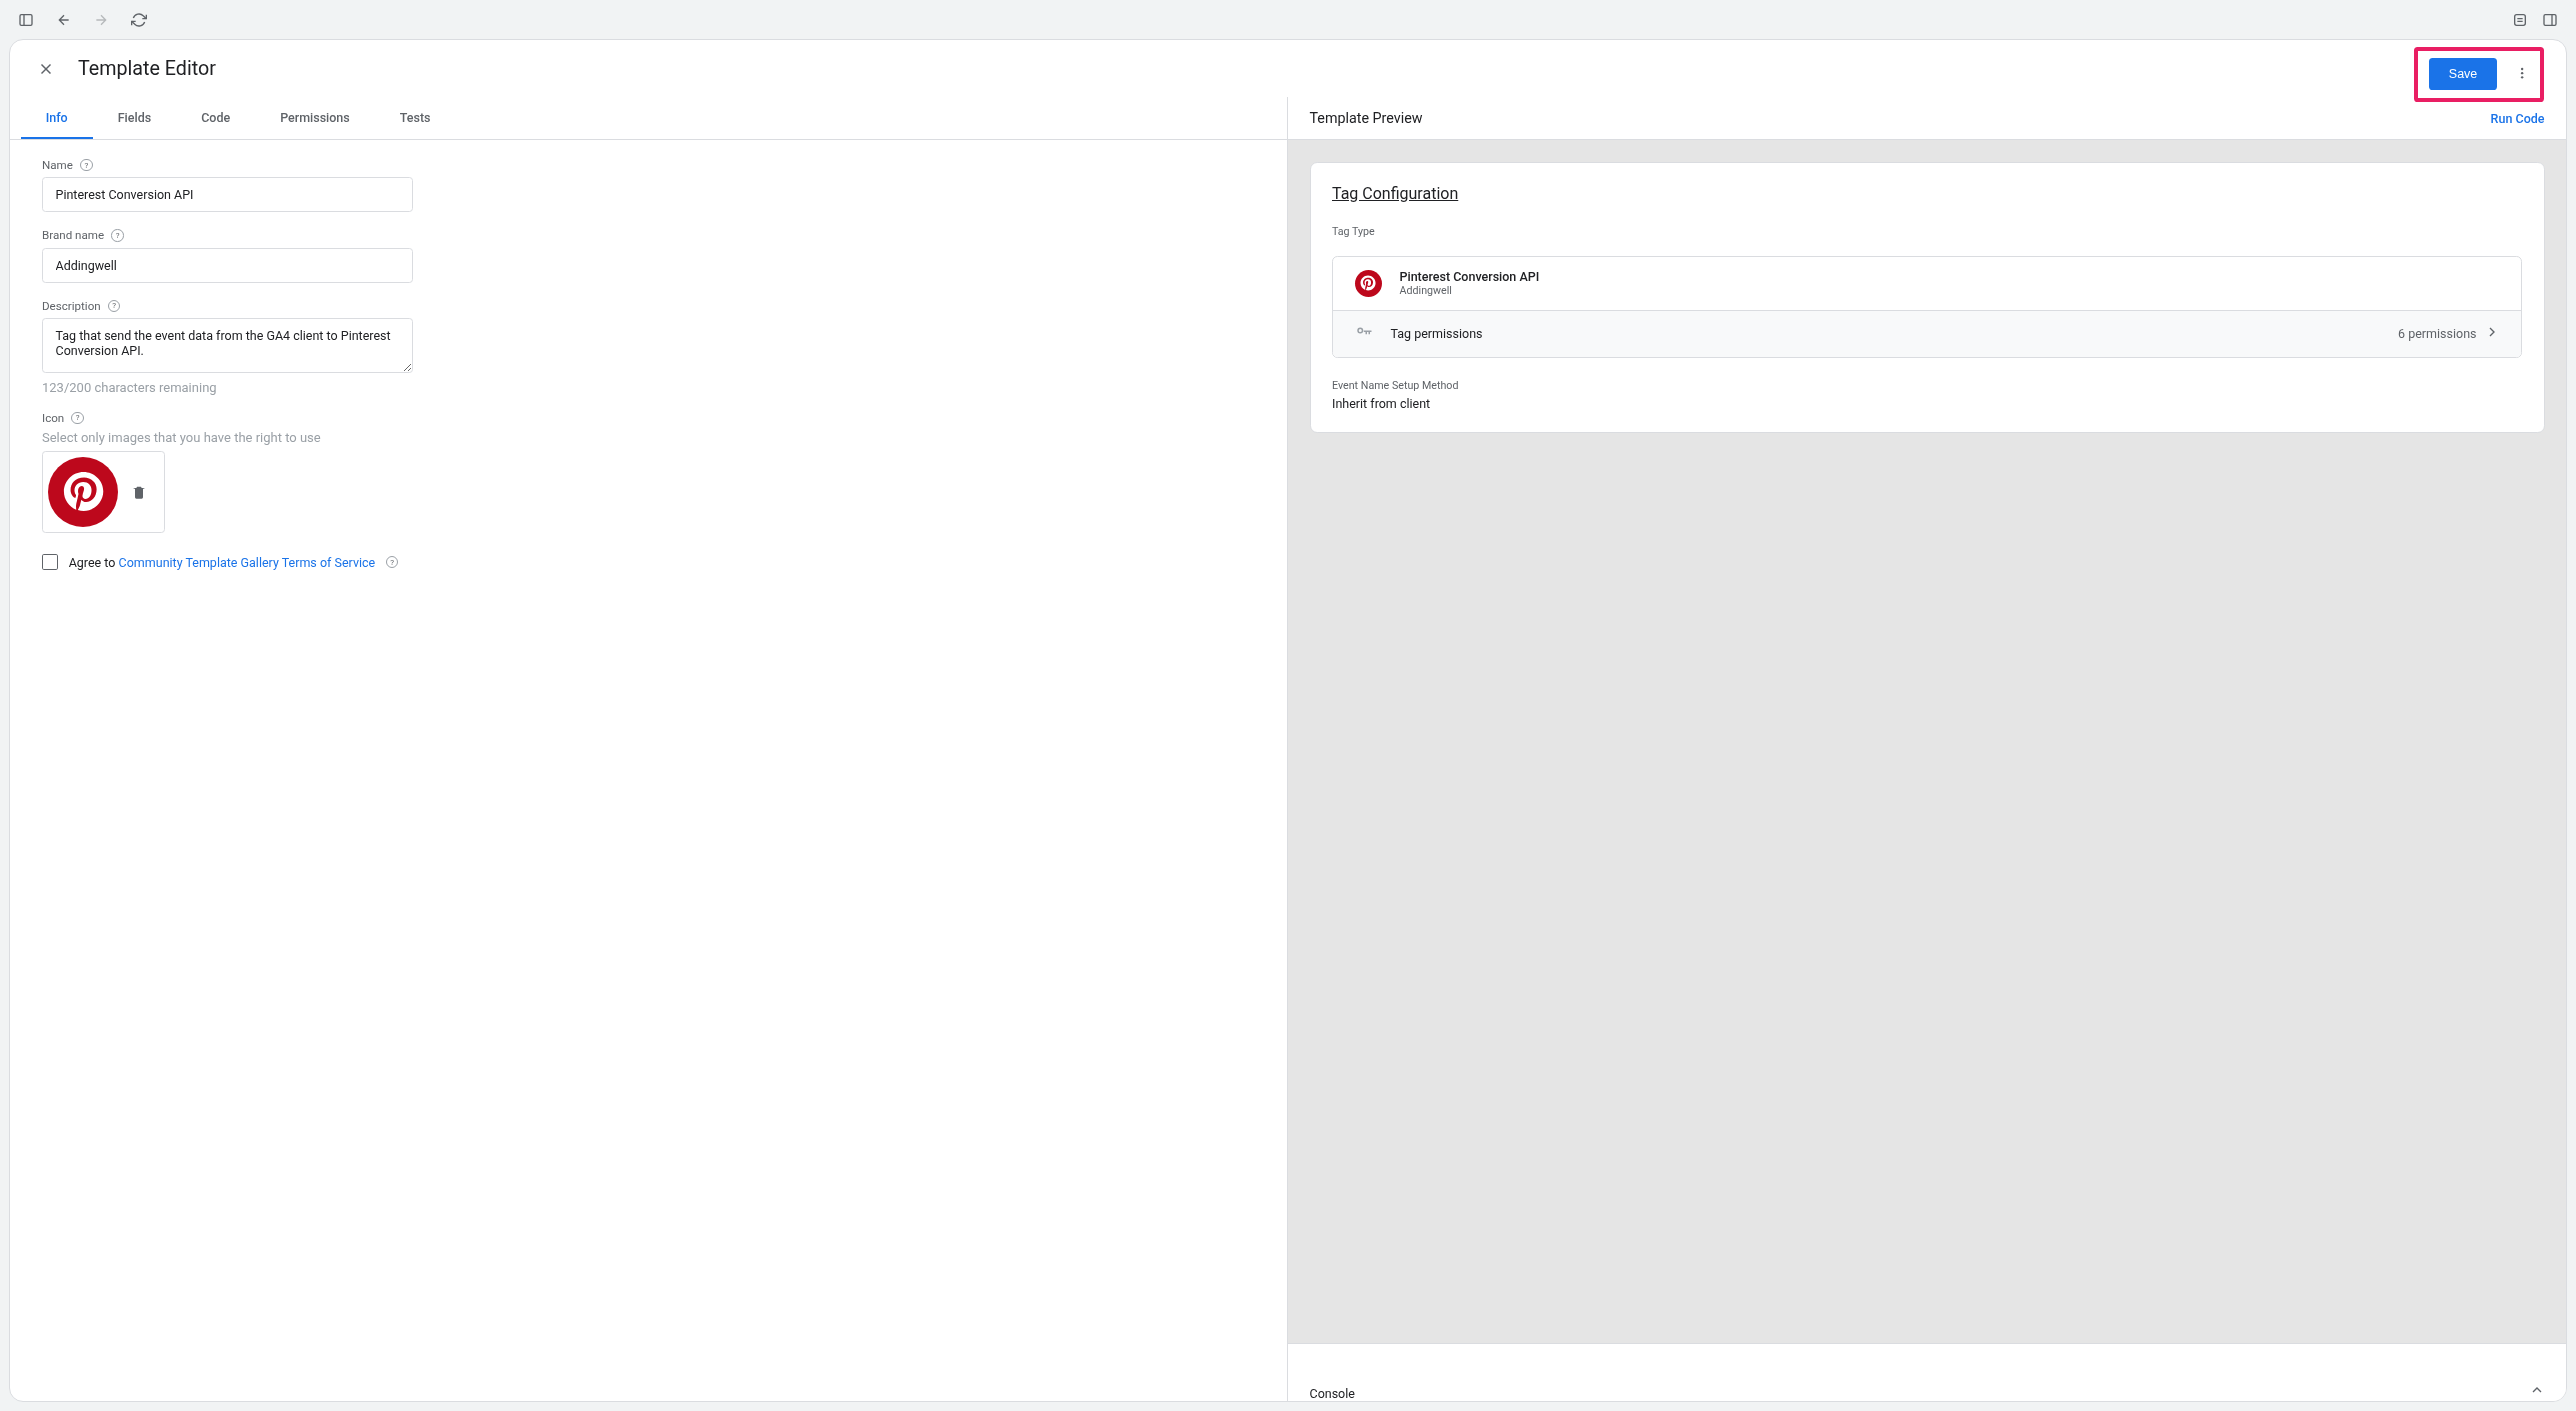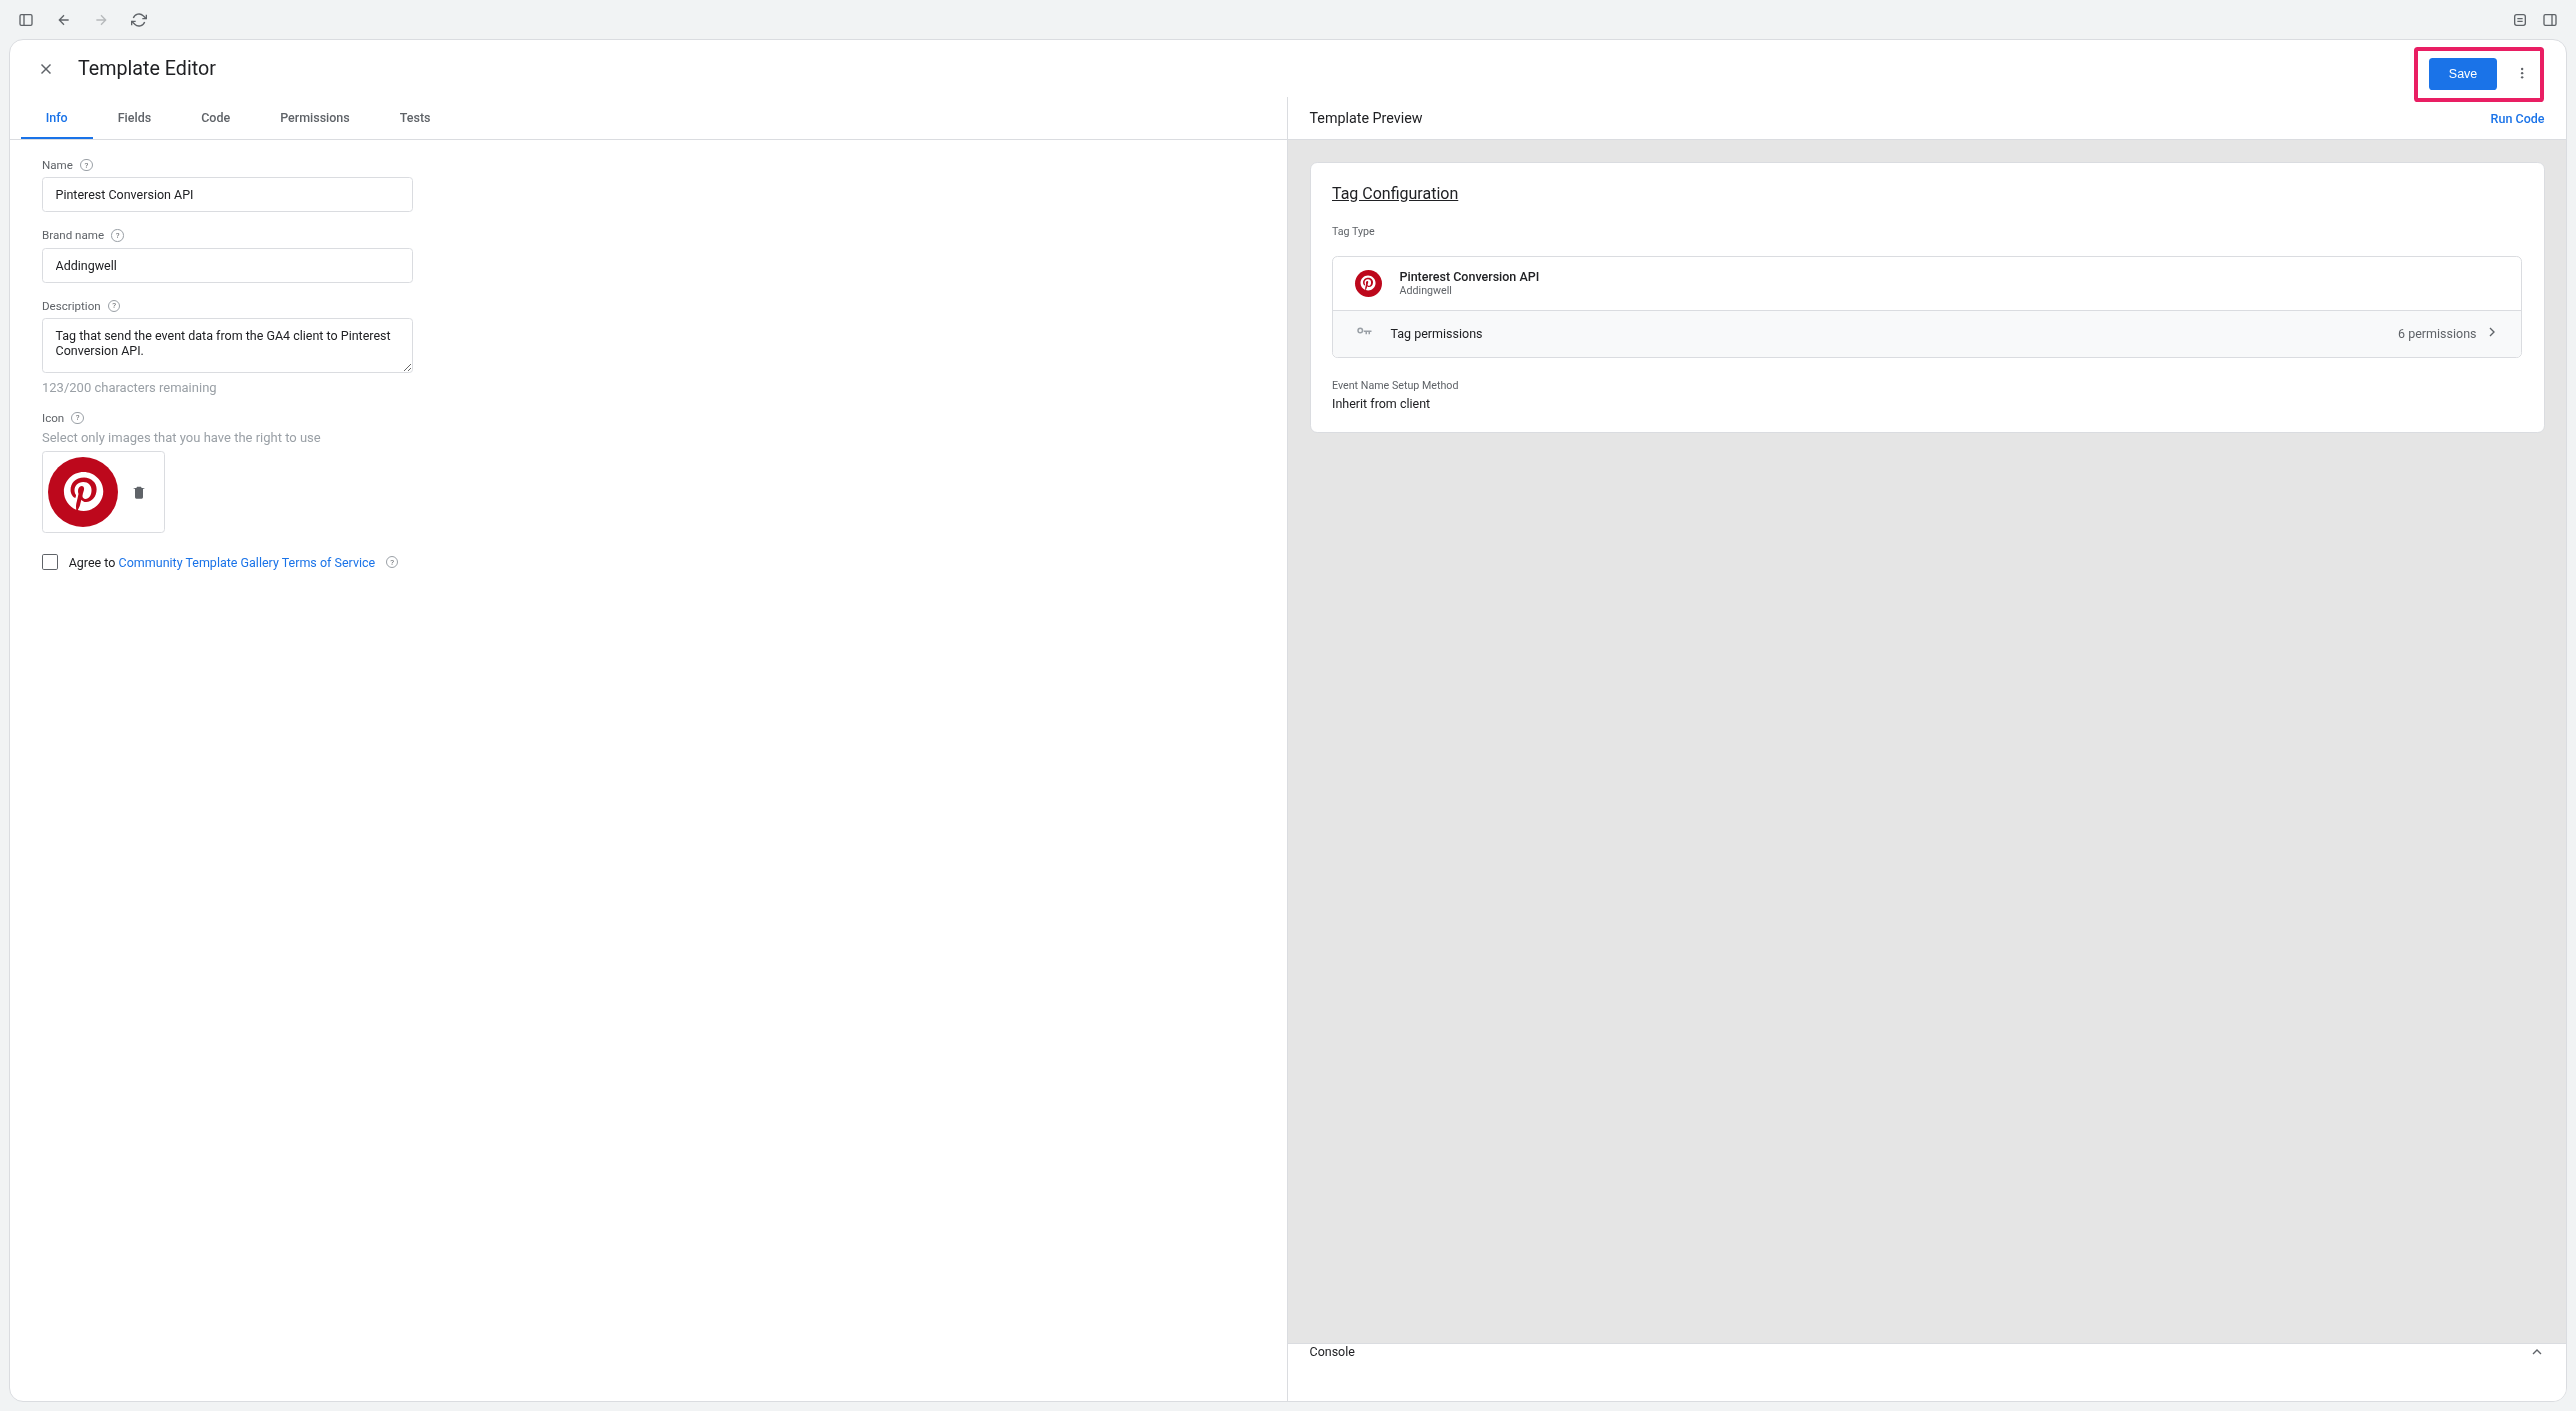--- a/index.html
+++ b/index.html
@@ -194,21 +194,21 @@
   align-items: center; justify-content: center;
   flex-shrink: 0;
 }
 .event-label { font-size: 10.7px; color: #5f6368; margin-bottom: 3.6px; }
 .event-value { font-size: 12.5px; }
 .console-bar {
   height: 58px;
   background: #fff;
   border-top: 0.9px solid #dadce0;
   display: flex;
-  align-items: flex-start;
+  align-items: flex-end;
   justify-content: space-between;
   padding: 0 21.5px;
   cursor: pointer;
 }
 .key-icon { color: #9aa0a6; }
 .chevron { color: #5f6368; }
 </style>
 </head>
 <body>
 

